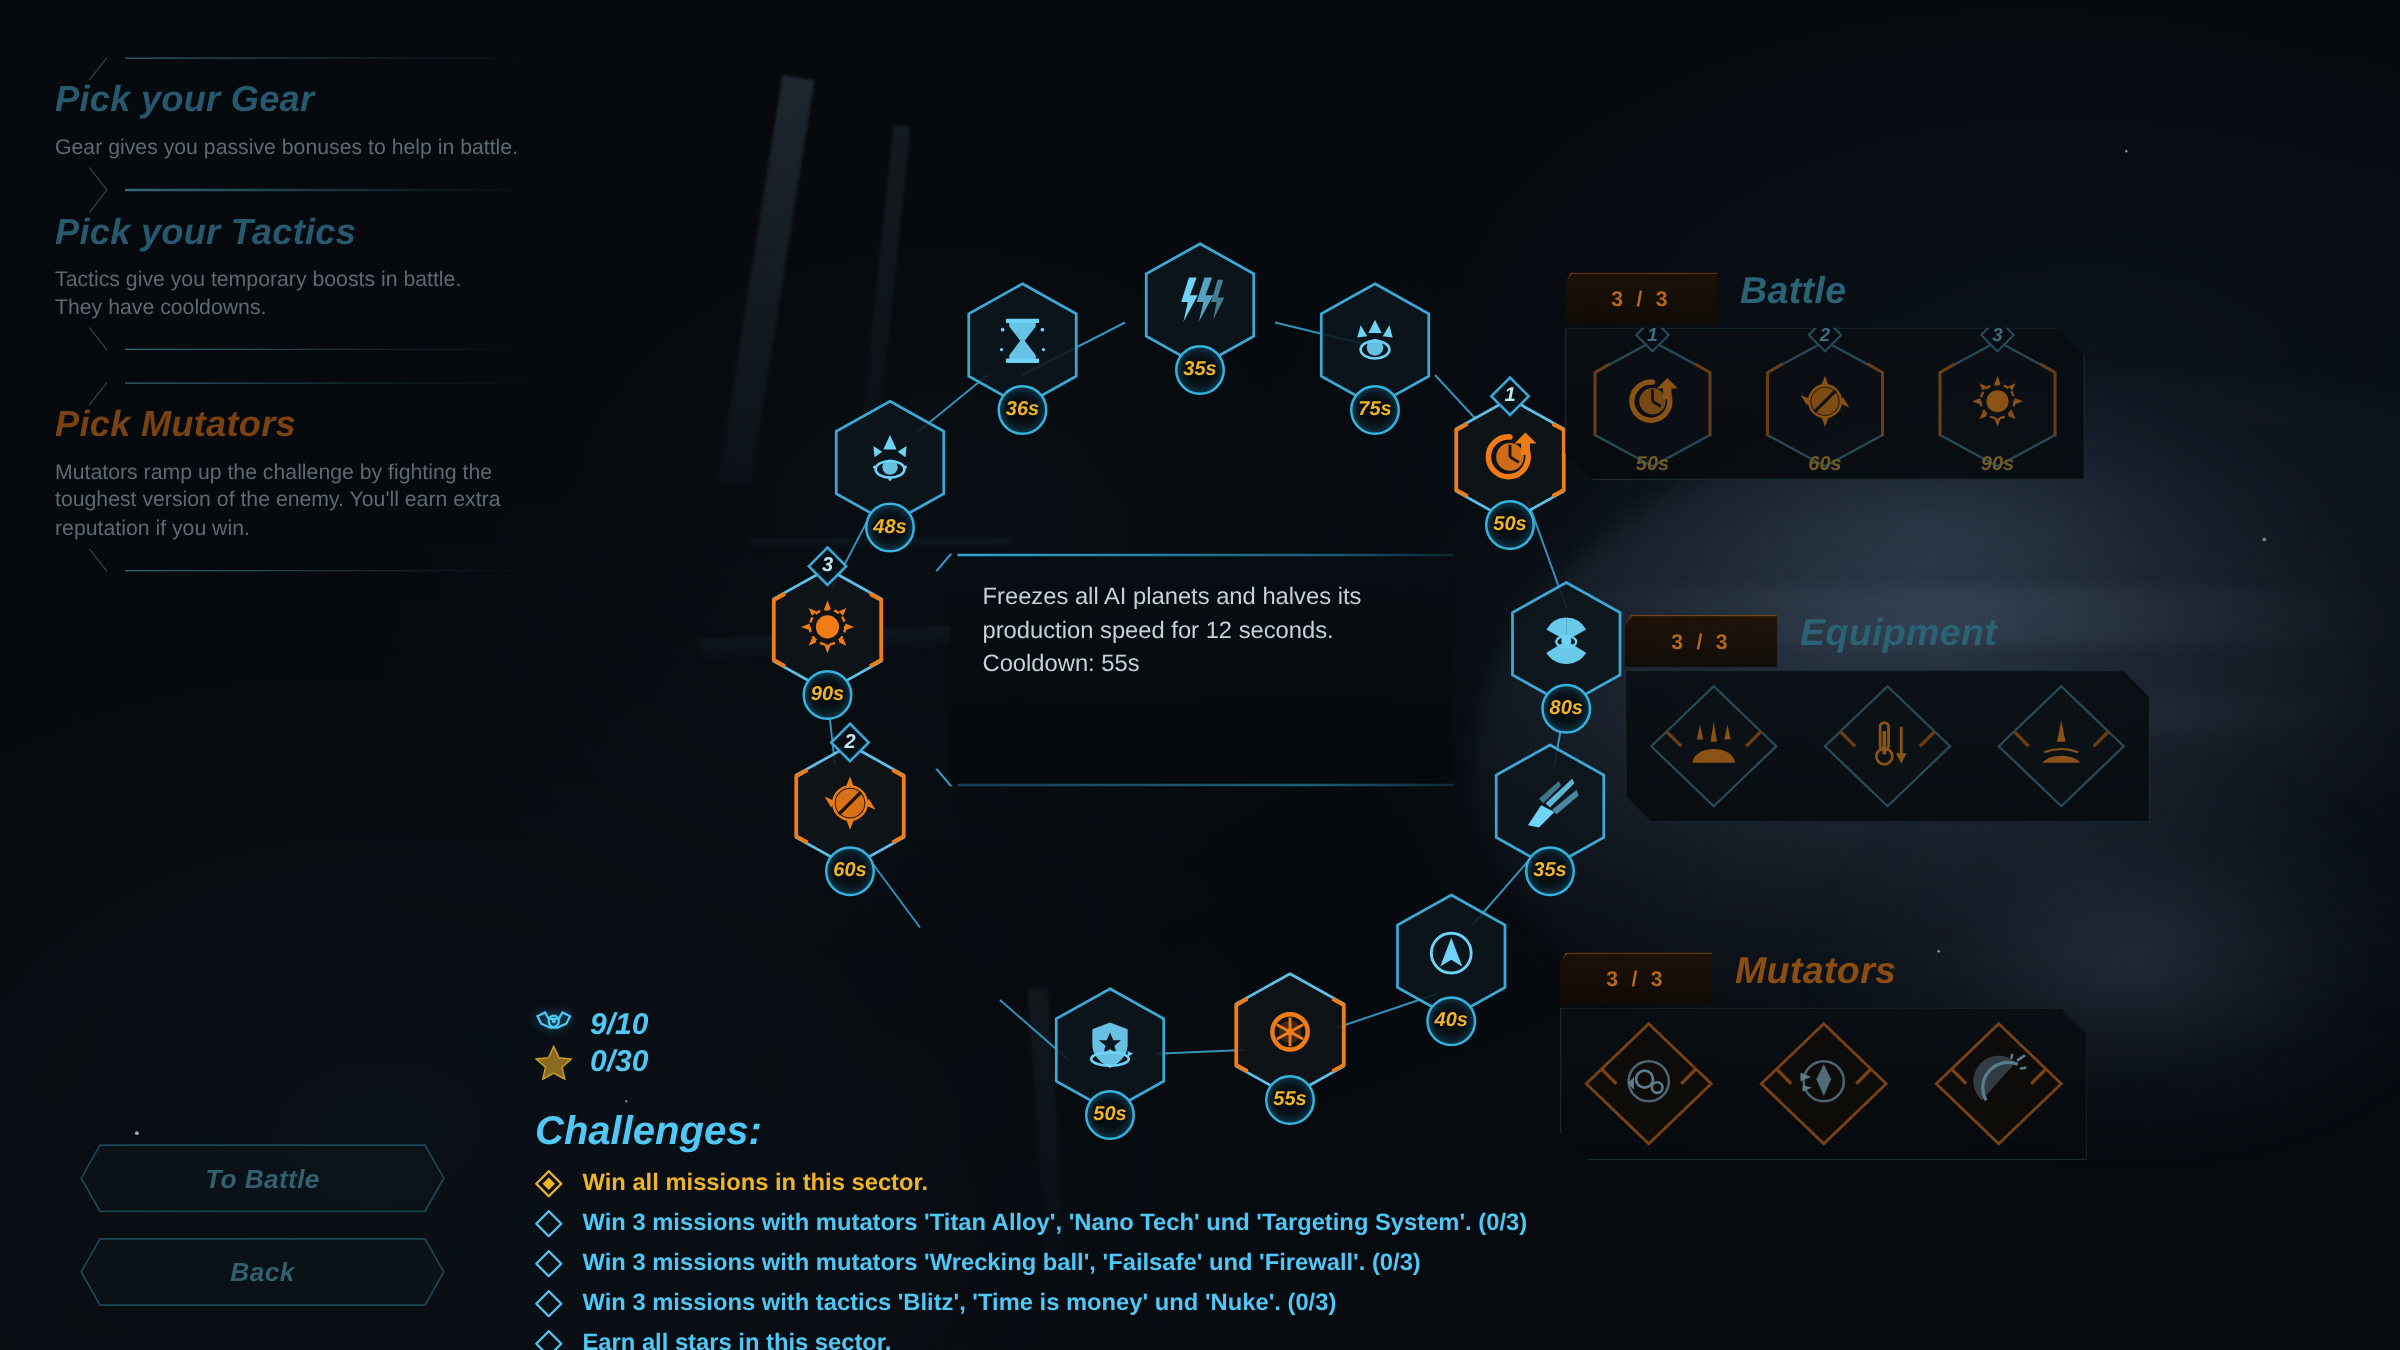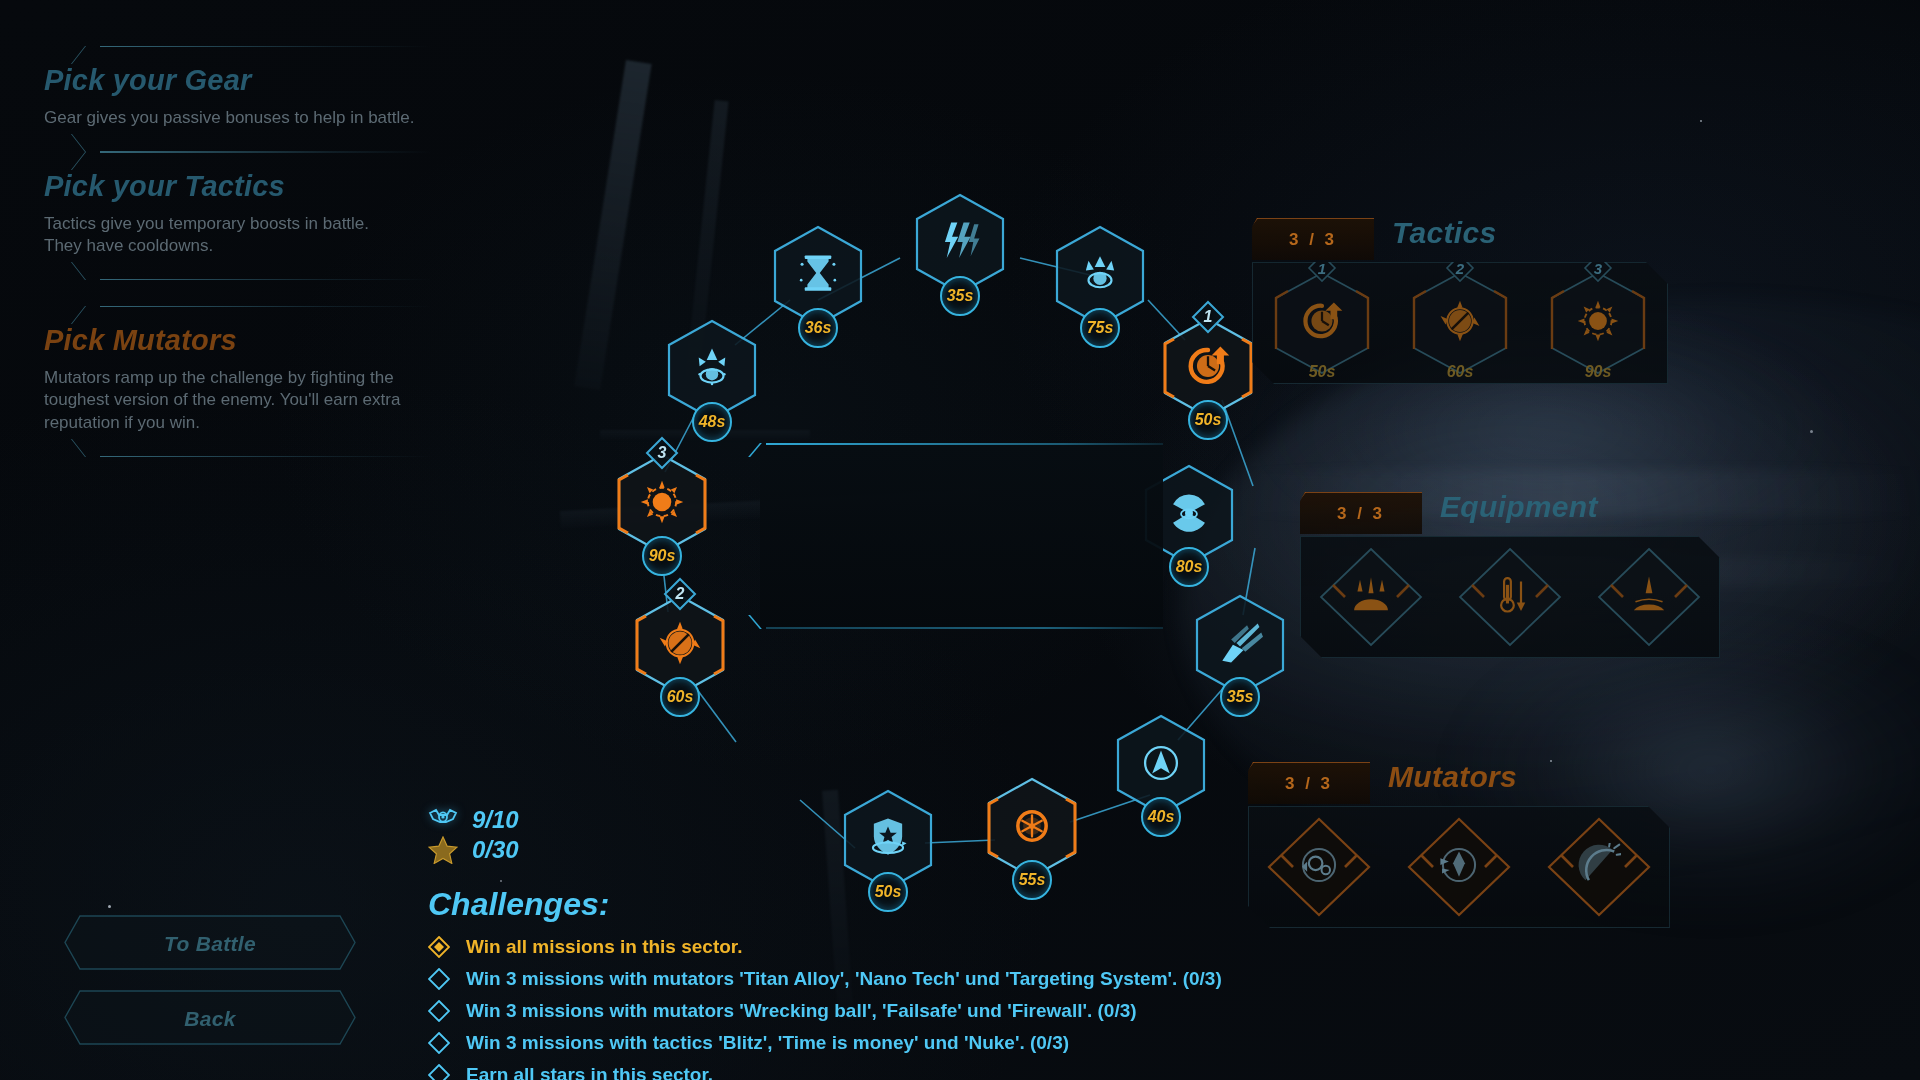--- a/index.html
+++ b/index.html
@@ -414,21 +414,21 @@
         <svg width="34" height="34" viewBox="0 0 34 34" style="position:absolute;left:0;top:0">
           <polygon points="17,2 32,17 17,32 2,17" fill="rgba(10,18,24,0.95)" stroke="#3ba8d6" stroke-width="2"></polygon>
         </svg>
           <span>3</span>
         </div>
     <div class="cd sel">
       <div class="cdbg"></div>
       <span>90s</span>
     </div>
       </div>
-      <div class="node" style="left: 1189px; top: 515px;">
+      <div class="node" style="left: 1253px; top: 515px;">
     <svg class="hexframe" width="92" height="102" viewBox="0 0 92 102">
       <polygon points="46,2 89,26 89,76 46,100 3,76 3,26" fill="rgba(13,22,29,0.88)" stroke="#3ba8d6" stroke-width="2.2"></polygon>
 
     </svg>
     <div class="node-ico">
       <svg width="46" height="46" viewBox="0 0 52 52" class="node-ico-svg">
             <g fill="#6fd3f7">
               <path d="M26,26 L26,5 A21,21 0 0,1 44,16 Z" opacity=".95"></path>
       <path d="M26,26 L44,37 A21,21 0 0,1 8,37 Z" opacity=".95"></path>
       <path d="M26,26 L8,16 A21,21 0 0,1 26,5 Z" opacity=".95"></path>
@@ -562,30 +562,32 @@
     <div class="cd sel">
       <div class="cdbg"></div>
       <span>55s</span>
     </div>
       </div>
     </div>
 
   <div id="tooltip">
     <div class="tt-nick tl"></div>
     <div class="tt-nick bl"></div>
+    <div class="tt-body" style="white-space:pre-line">Freezes all AI planets and halves its production speed for 12 seconds.
+Cooldown: 55s</div>
   </div>
 
   <div id="panels">
       <div class="panel" style="left: 1252px; top: 218px; width: 416px;">
     <div class="panel-head">
       <div class="count-tab">
         <div class="edge"></div>
         <span>3 / 3</span>
       </div>
-      <div class="panel-title ">Tactics</div>
+      <div class="panel-title ">Battle</div>
     </div>
     <div class="panel-body">
           <div class="slot">
       <svg class="slot-hex" width="120" height="112" viewBox="0 0 120 112">
         <polygon points="60,6 106,31 106,81 60,106 14,81 14,31" fill="rgba(12,17,22,0.85)" stroke="#274b59" stroke-width="1.8"></polygon>
         <path d="M26,24 L14,31 L14,82" fill="none" stroke="#6b3c12" stroke-width="2.4"></path>
         <path d="M94,24 L106,31 L106,82" fill="none" stroke="#6b3c12" stroke-width="2.4"></path>
       </svg>
       <div class="slot-ico"><svg width="44" height="44" viewBox="0 0 52 52" class="node-ico-svg">
                 <g>

